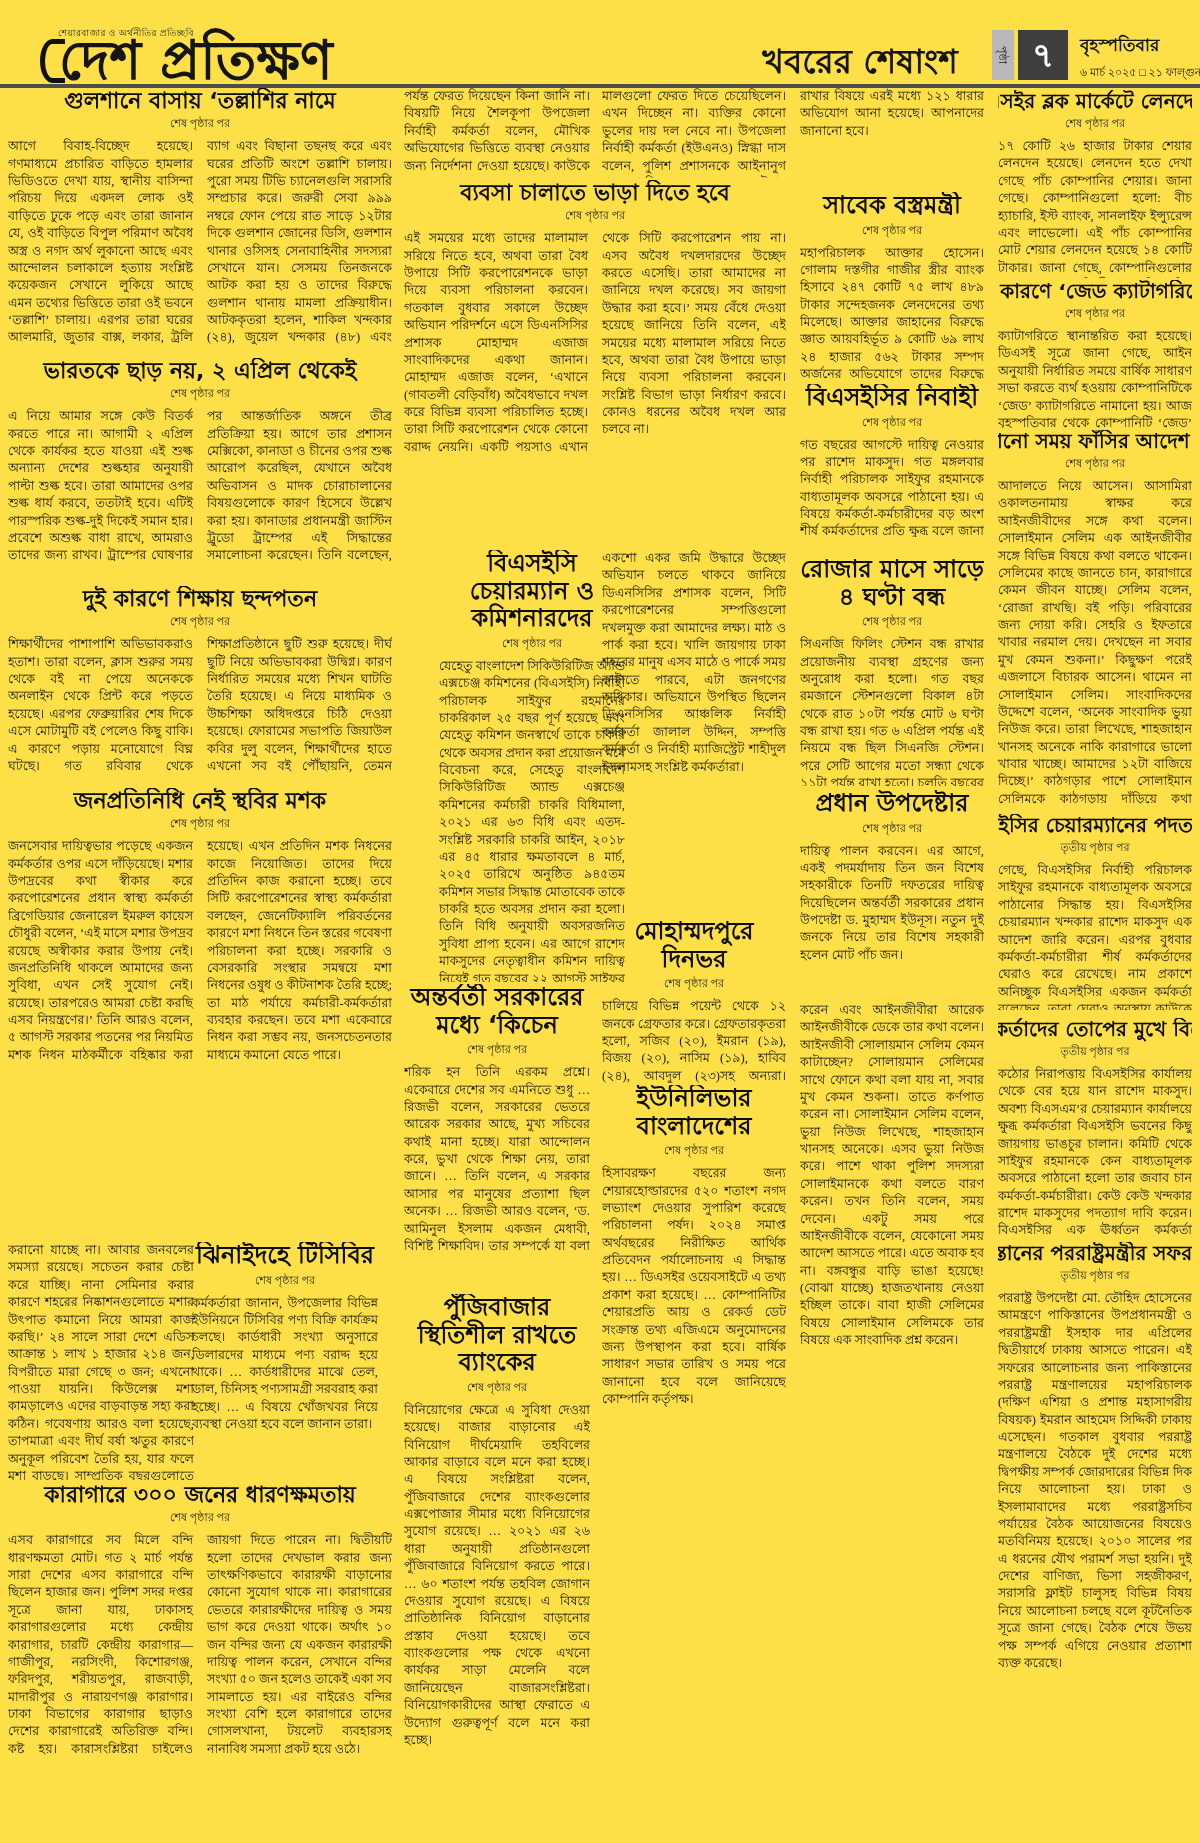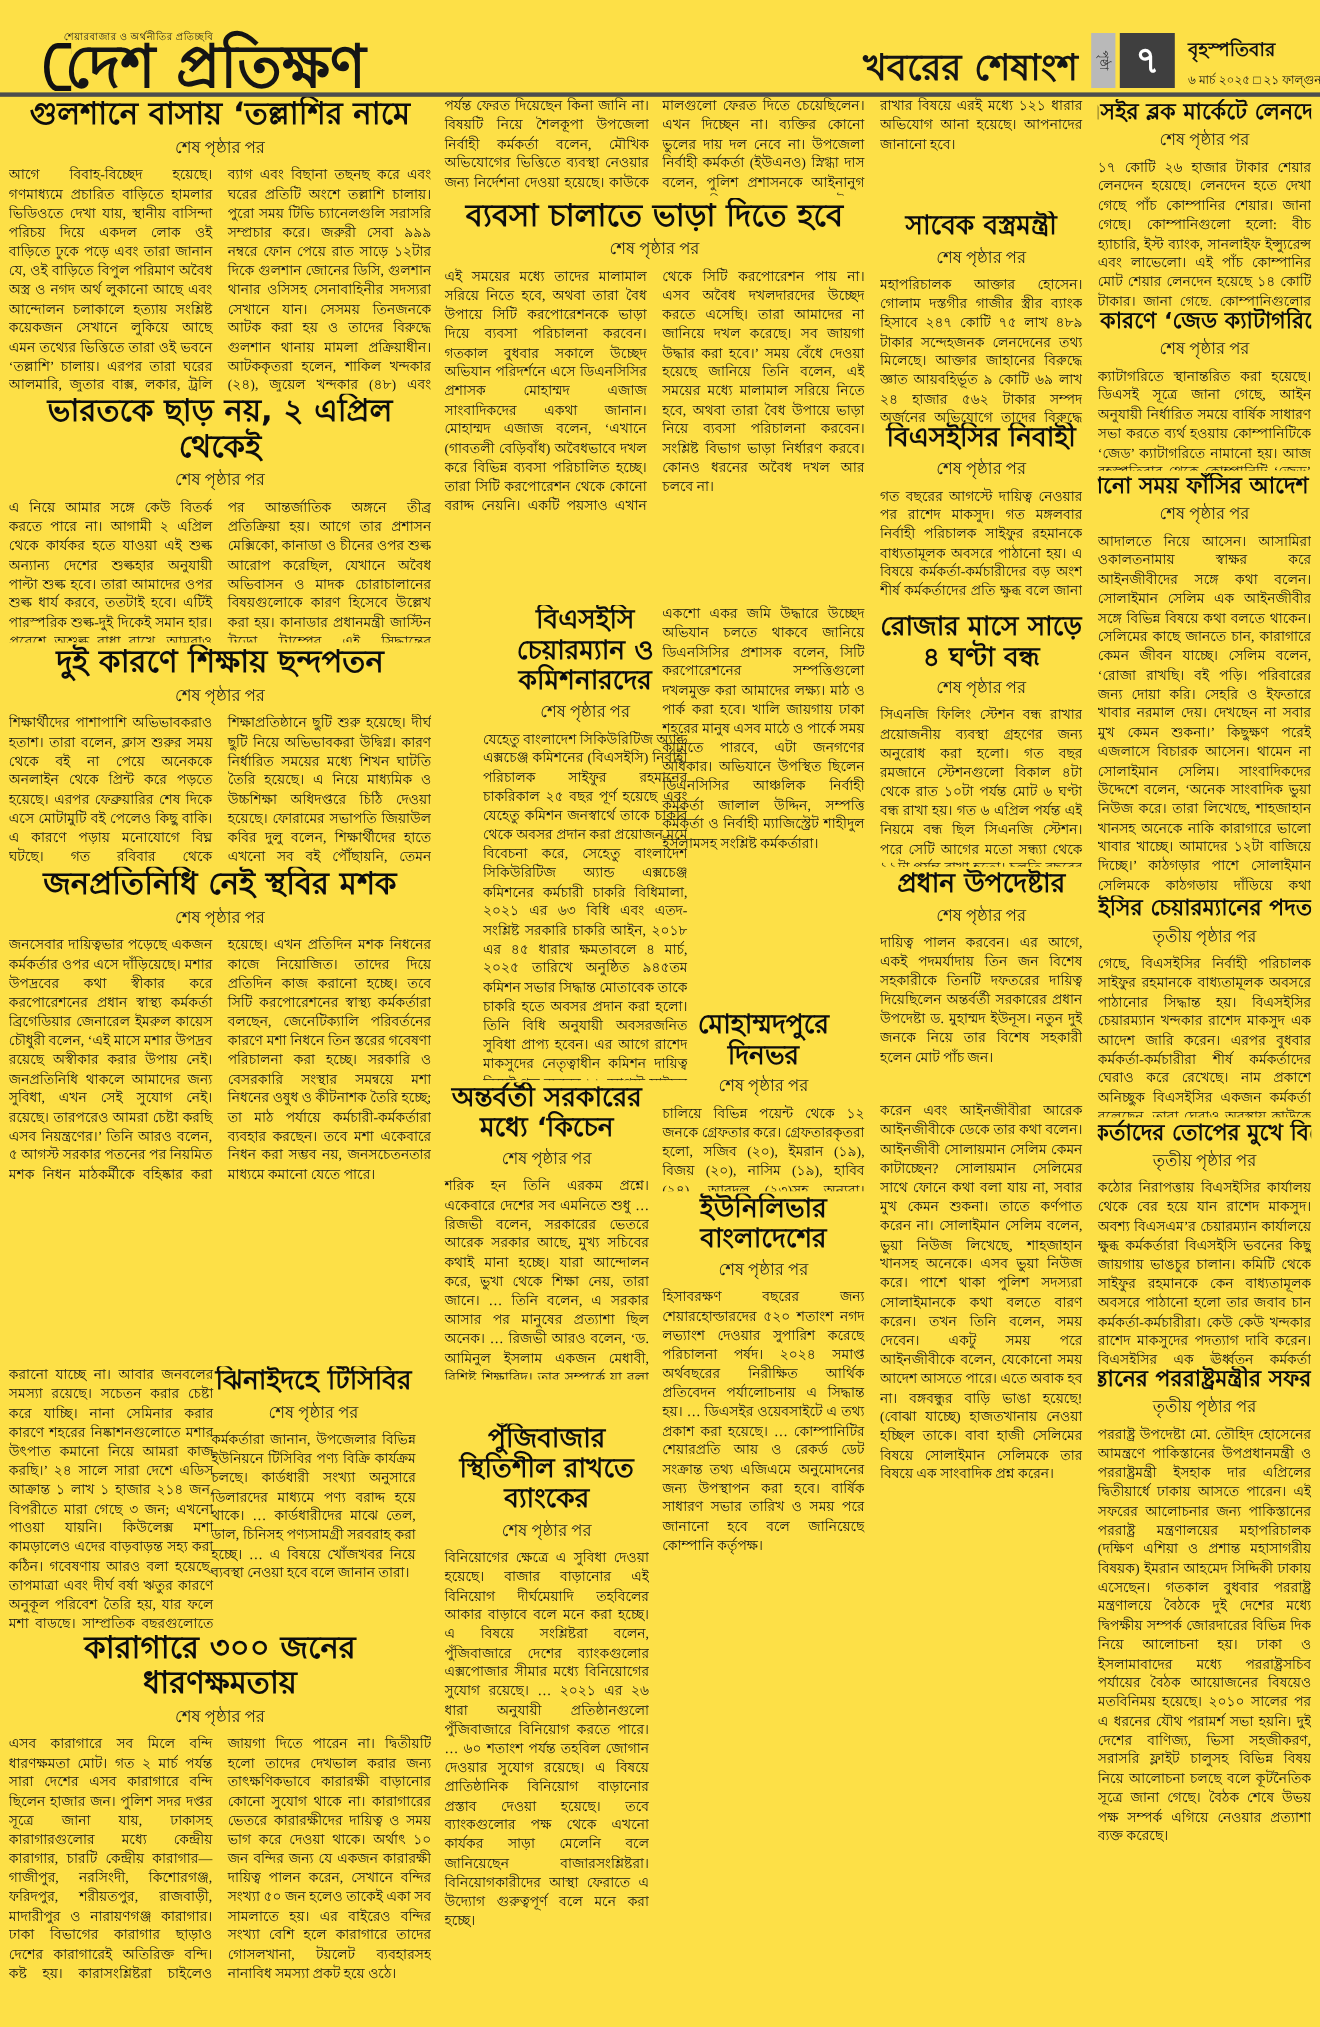--- a/index.html
+++ b/index.html
@@ -6,37 +6,37 @@
   #page{position:relative;width:1200px;height:1843px;margin:0 auto;background:#fde047;
         font-family:"Liberation Serif","DejaVu Serif",serif;color:#151515;overflow:hidden;}
   
   #masthead{position:absolute;left:0;top:0;width:1200px;height:84px;border-bottom:4px solid #4d4d4d;}
   .tagline{position:absolute;left:58px;top:26px;font-size:9px;letter-spacing:.5px;color:#222;}
   .logo{position:absolute;left:40px;top:34px;font-size:54px;font-weight:bold;line-height:1;
         font-family:"DejaVu Sans","Liberation Sans",sans-serif;}
   .logo .emblem{display:inline-block;width:20px;height:34px;border-radius:50% 0 0 50%;
         border:5px solid #111;border-right:none;vertical-align:-4px;margin-right:-6px;}
   .section-title{position:absolute;left:740px;top:36px;width:240px;font-size:33px;font-weight:bold;
-        text-align:right;font-family:"DejaVu Sans","Liberation Sans",sans-serif;}
+        text-align:center;font-family:"DejaVu Sans","Liberation Sans",sans-serif;}
   .page-label-box{position:absolute;left:992px;top:30px;width:22px;height:50px;background:#b9b9b9;
         color:#222;font-size:11px;writing-mode:vertical-rl;text-align:center;line-height:22px;}
   .page-number-box{position:absolute;left:1018px;top:30px;width:50px;height:50px;background:#3f3f3f;
         color:#fff;font-size:34px;font-weight:bold;text-align:center;line-height:50px;
         font-family:"DejaVu Sans","Liberation Sans",sans-serif;}
   .dateblock{position:absolute;left:1080px;top:32px;width:120px;}
   .dateblock .day{font-size:17px;font-weight:bold;font-family:"DejaVu Sans","Liberation Sans",sans-serif;}
   .dateblock .date{font-size:11px;margin-top:4px;white-space:nowrap;}
   
   .art{position:absolute;overflow:hidden;}
   .hl{font-weight:bold;text-align:center;line-height:1.15;
       font-family:"DejaVu Sans","Liberation Sans",sans-serif;color:#0d0d0d;}
-  .hl-span{font-size:28px;}          
+  .hl-span{font-size:22px;}          
   .hl-col{font-size:24px;}           
   .hl-nowrap{white-space:nowrap;margin:0 -45px;font-size:20px;}
-  .cont{text-align:center;font-size:15px;margin:2px 0 4px 0;color:#222;}
+  .cont{text-align:center;font-size:11px;margin:2px 0 4px 0;color:#222;}
   .b{font-size:12.6px;line-height:1.38;text-align:justify;overflow:hidden;}
   .b2{column-count:2;column-gap:14px;}
   .fill{height:100%;}
 </style>
 </head>
 <body>
 
 <div id="page">
 
   <div id="masthead">

